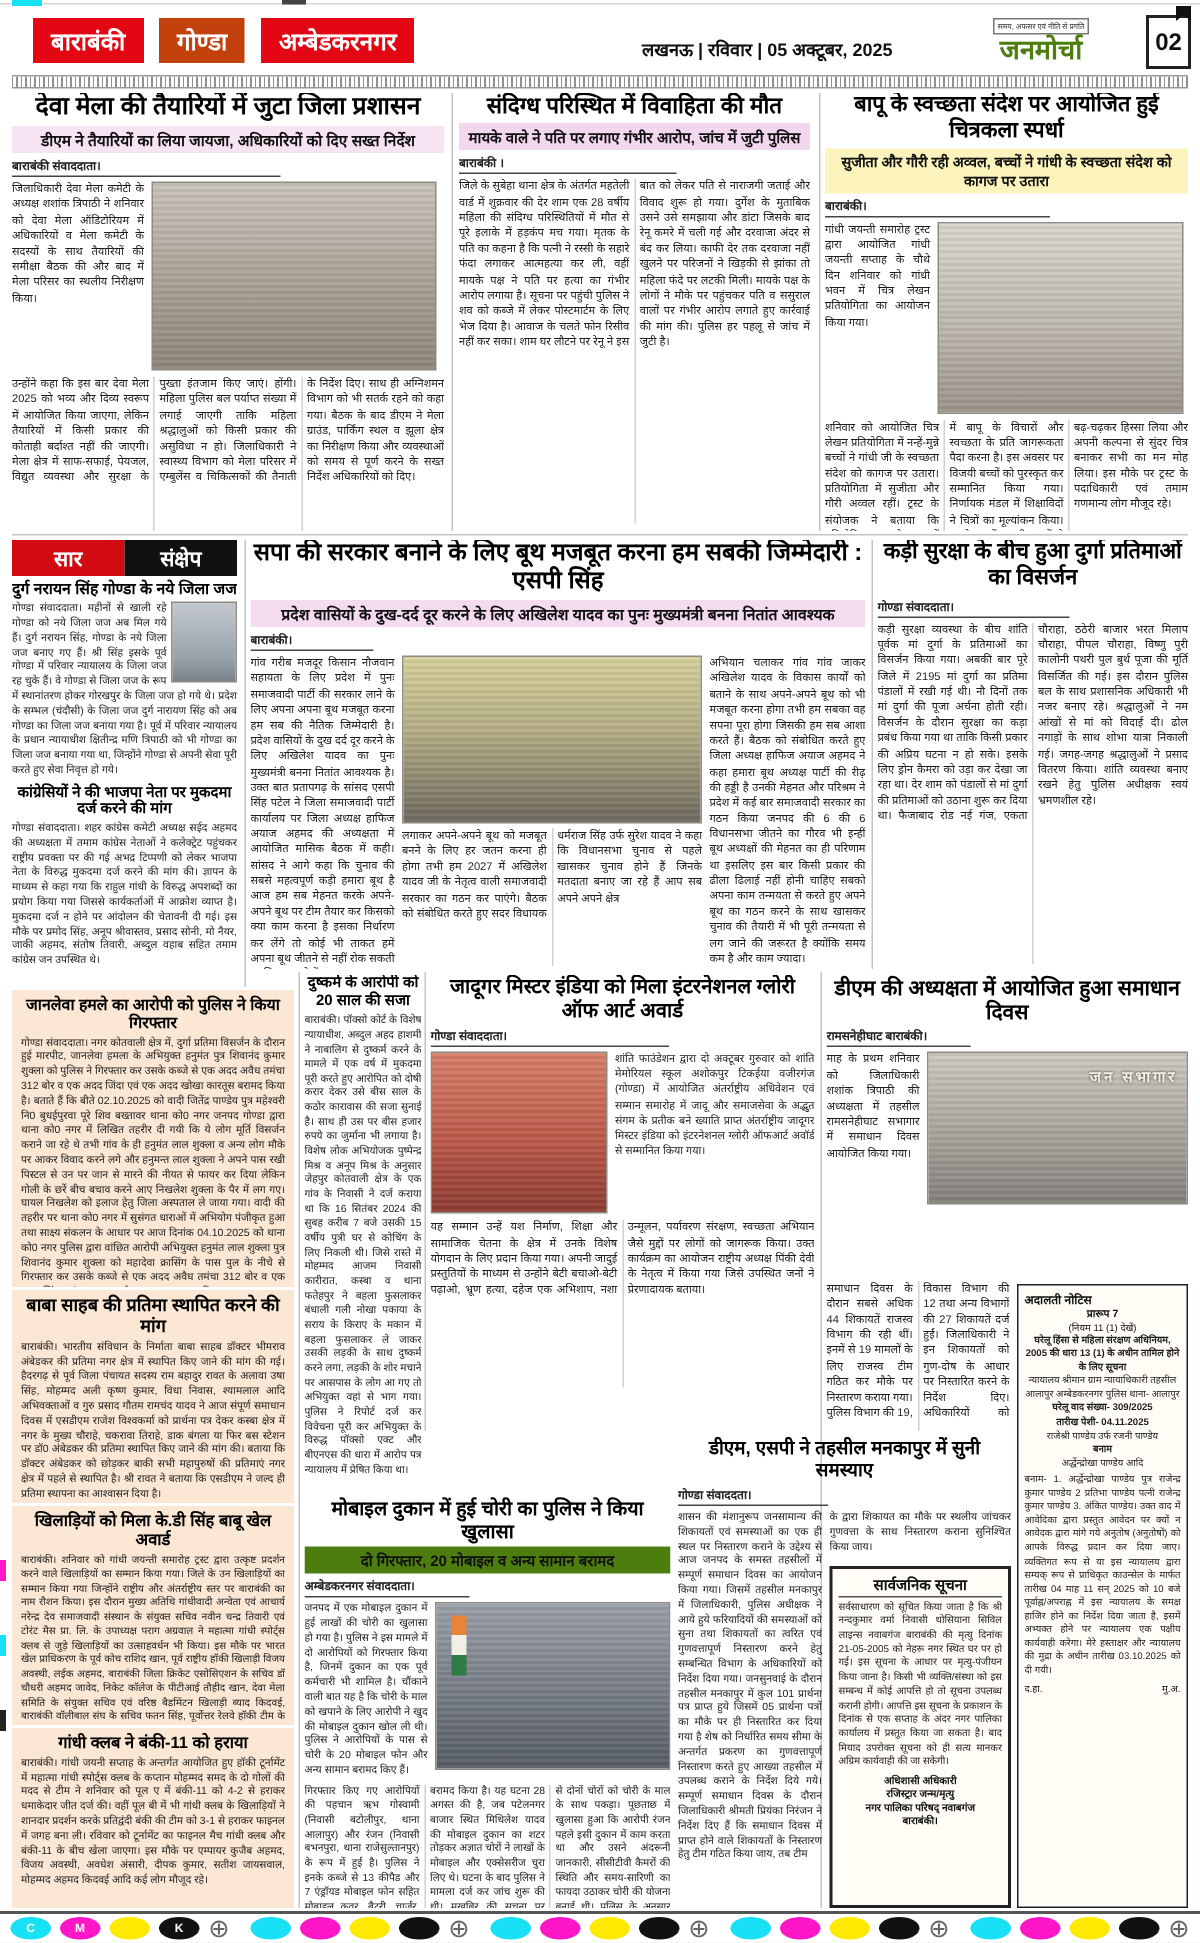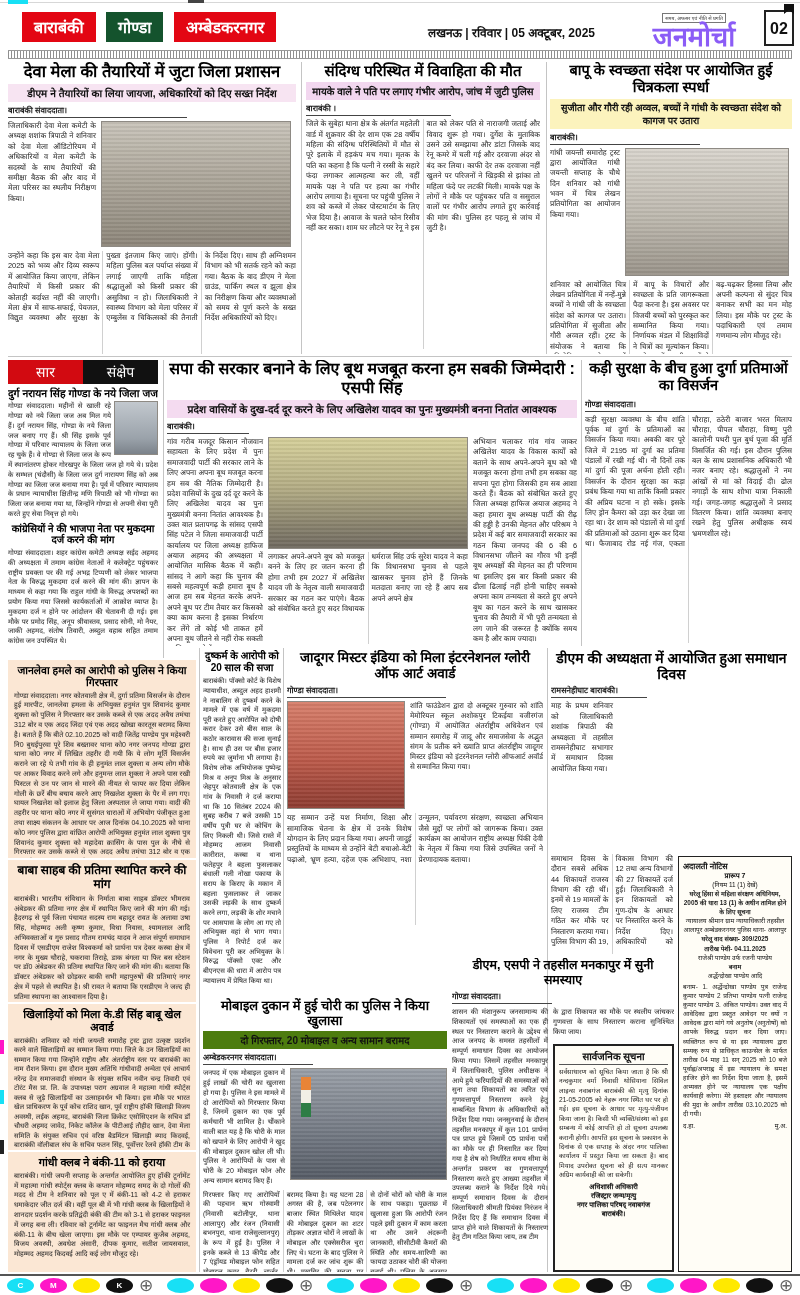--- a/index.html
+++ b/index.html
@@ -32,27 +32,27 @@
 
 <div class="page">
 
   <div class="abs" style="left:0;top:2px;width:800px;height:1px;background:#d7d7d7"></div>
   <div class="abs" style="left:8px;top:0;width:20px;height:4px;background:#18e0f5"></div>
   <div class="abs" style="left:188px;top:0;width:16px;height:3px;background:#444"></div>
 
   <div class="abs" style="left:8px;top:10px;width:784px;height:38px">
     <div style="position:absolute;left:14px;top:2px">
       <span class="badge" style="background:#e30613">बाराबंकी</span>
-      <span class="badge" style="background:#14532d">गोण्डा</span>
+      <span class="badge" style="background:#c2410c">गोण्डा</span>
       <span class="badge" style="background:#e30613">अम्बेडकरनगर</span>
     </div>
     <div style="position:absolute;left:420px;top:14px;font-size:12px;font-weight:bold;color:#111">लखनऊ | रविवार | 05 अक्टूबर, 2025</div>
     <div style="position:absolute;left:622px;top:-4px;width:128px;text-align:center">
       <div style="font-size:5px;border:1px solid #777;padding:1px 2px;display:inline-block;color:#333">समय, अफसर एवं नीति से प्रगति</div>
-      <div style="font-size:27px;font-weight:900;color:#8b5cf6;line-height:1">जनमोर्चा</div>
+      <div style="font-size:18px;font-weight:900;color:#4d7c0f;line-height:1">जनमोर्चा</div>
     </div>
     <div style="position:absolute;left:756px;top:0;width:30px;height:36px;border:2px solid #222;text-align:center">
       <div style="position:absolute;right:-2px;top:-8px;width:10px;height:10px;background:#111;clip-path:polygon(0 0,100% 0,100% 100%,50% 60%,0 100%)"></div>
       <span style="font-size:16px;font-weight:bold;line-height:34px">02</span>
     </div>
   </div>
   <div class="abs hatch" style="left:8px;top:50px;width:784px;height:9px"></div>
 
   <div class="vr" style="left:301px;top:62px;height:292px"></div>
   <div class="vr" style="left:546px;top:62px;height:292px"></div>
@@ -88,21 +88,21 @@
           <div class="grain"></div>
         </div>
     </div>
     <div class="bd c3" style="margin-top:4px;height:104px;overflow:hidden">शनिवार को आयोजित चित्र लेखन प्रतियोगिता में नन्हें-मुन्ने बच्चों ने गांधी जी के स्वच्छता संदेश को कागज पर उतारा। प्रतियोगिता में सुजीता और गौरी अव्वल रहीं। ट्रस्ट के संयोजक ने बताया कि प्रतियोगिता का उद्देश्य बच्चों में बापू के विचारों और स्वच्छता के प्रति जागरूकता पैदा करना है। इस अवसर पर विजयी बच्चों को पुरस्कृत कर सम्मानित किया गया। निर्णायक मंडल में शिक्षाविदों ने चित्रों का मूल्यांकन किया। आयोजन में स्कूली बच्चों ने बढ़-चढ़कर हिस्सा लिया और अपनी कल्पना से सुंदर चित्र बनाकर सभी का मन मोह लिया। इस मौके पर ट्रस्ट के पदाधिकारी एवं तमाम गणमान्य लोग मौजूद रहे।</div>
   </div>
 
   <div class="vr" style="left:163px;top:360px;height:298px"></div>
   <div class="vr" style="left:581px;top:360px;height:286px"></div>
 
   <div class="abs" style="left:8px;top:360px;width:150px;height:300px;overflow:hidden">
-    <div style="display:flex;height:24px;font-weight:normal;font-size:14px;color:#fff;text-align:center">
+    <div style="display:flex;height:24px;font-weight:bold;font-size:14px;color:#fff;text-align:center">
       <div style="flex:1;background:#d20a11;line-height:24px">सार</div>
       <div style="flex:1;background:#111;line-height:24px">संक्षेप</div>
     </div>
     <div class="hl" style="font-size:10.5px;margin-top:3px">दुर्ग नरायन सिंह गोण्डा के नये जिला जज</div>
     <div style="margin-top:2px">
       <div class="ph" style="float:right;width:44px;height:54px;margin:0 0 2px 3px;background:linear-gradient(180deg,#c2c8ce 0%,#9aa2aa 70%,#7b828a 100%)"></div>
       <div class="bd" style="font-size:7px">गोण्डा संवाददाता। महीनों से खाली रहे गोण्डा को नये जिला जज अब मिल गये हैं। दुर्ग नरायन सिंह, गोण्डा के नये जिला जज बनाए गए हैं। श्री सिंह इसके पूर्व गोण्डा में परिवार न्यायालय के जिला जज रह चुके हैं। वे गोण्डा से जिला जज के रूप में स्थानांतरण होकर गोरखपुर के जिला जज हो गये थे। प्रदेश के सम्भल (चंदौसी) के जिला जज दुर्ग नारायण सिंह को अब गोण्डा का जिला जज बनाया गया है। पूर्व में परिवार न्यायालय के प्रधान न्यायाधीश क्षितीन्द्र मणि त्रिपाठी को भी गोण्डा का जिला जज बनाया गया था, जिन्होंने गोण्डा से अपनी सेवा पूरी करते हुए सेवा निवृत्त हो गये।</div>
     </div>
     <div class="hl" style="font-size:10px;margin-top:4px;clear:both">कांग्रेसियों ने की भाजपा नेता पर मुकदमा दर्ज करने की मांग</div>
     <div class="bd" style="font-size:7px;margin-top:2px">गोण्डा संवाददाता। शहर कांग्रेस कमेटी अध्यक्ष सईद अहमद की अध्यक्षता में तमाम कांग्रेस नेताओं ने कलेक्ट्रेट पहुंचकर राष्ट्रीय प्रवक्ता पर की गई अभद्र टिप्पणी को लेकर भाजपा नेता के विरुद्ध मुकदमा दर्ज करने की मांग की। ज्ञापन के माध्यम से कहा गया कि राहुल गांधी के विरुद्ध अपशब्दों का प्रयोग किया गया जिससे कार्यकर्ताओं में आक्रोश व्याप्त है। मुकदमा दर्ज न होने पर आंदोलन की चेतावनी दी गई। इस मौके पर प्रमोद सिंह, अनूप श्रीवास्तव, प्रसाद सोनी, मो नैयर, जाकी अहमद, संतोष तिवारी, अब्दुल वहाब सहित तमाम कांग्रेस जन उपस्थित थे।</div>
@@ -166,20 +166,24 @@
     </div>
     <div class="bd c2" style="margin-top:4px;height:112px;overflow:hidden">यह सम्मान उन्हें यश निर्माण, शिक्षा और सामाजिक चेतना के क्षेत्र में उनके विशेष योगदान के लिए प्रदान किया गया। अपनी जादुई प्रस्तुतियों के माध्यम से उन्होंने बेटी बचाओ-बेटी पढ़ाओ, भ्रूण हत्या, दहेज एक अभिशाप, नशा उन्मूलन, पर्यावरण संरक्षण, स्वच्छता अभियान जैसे मुद्दों पर लोगों को जागरूक किया। उक्त कार्यक्रम का आयोजन राष्ट्रीय अध्यक्ष पिंकी देवी के नेतृत्व में किया गया जिसे उपस्थित जनों ने प्रेरणादायक बताया।</div>
   </div>
 
   <div class="vr" style="left:547px;top:648px;height:624px"></div>
   <div class="abs" style="left:551px;top:650px;width:241px;height:200px;overflow:hidden">
     <div class="hl" style="font-size:14px">डीएम की अध्यक्षता में आयोजित हुआ समाधान दिवस</div>
     <div class="by" style="width:40%">रामसनेहीघाट बाराबंकी।</div>
     <div class="row">
       <div class="bd" style="width:62px">माह के प्रथम शनिवार को जिलाधिकारी शशांक त्रिपाठी की अध्यक्षता में तहसील रामसनेहीघाट सभागार में समाधान दिवस आयोजित किया गया।</div>
+      <div class="ph" style="flex:1;height:102px;background:linear-gradient(180deg,#cdc9c1 0%,#aba79f 50%,#83807a 100%)">
+        <div class="grain"></div>
+        <div class="photo-label">जन सभागार</div>
+      </div>
     </div>
   </div>
   <div class="abs" style="left:551px;top:854px;width:122px;height:100px;overflow:hidden">
     <div class="bd c2" style="height:100px">समाधान दिवस के दौरान सबसे अधिक 44 शिकायतें राजस्व विभाग की रही थीं। इनमें से 19 मामलों के लिए राजस्व टीम गठित कर मौके पर निस्तारण कराया गया। पुलिस विभाग की 19, विकास विभाग की 12 तथा अन्य विभागों की 27 शिकायतें दर्ज हुईं। जिलाधिकारी ने इन शिकायतों को गुण-दोष के आधार पर निस्तारित करने के निर्देश दिए। अधिकारियों को चेताया कि शिकायतों के निस्तारण में लापरवाही या हीलाहवाली बर्दाश्त नहीं की जाएगी। उन्होंने कहा कि जनता की समस्याओं का प्रभावी समाधान ही प्रशासन की पहली प्राथमिकता है। समाधान दिवस में आने वाले प्रत्येक फरियादी को न्याय दिलाने के लिए सभी अधिकारी जिम्मेदारी के साथ कार्य करें। कार्यक्रम के दौरान पुलिस अधीक्षक अर्पित उपस्थित रहे।</div>
   </div>
 
   <div class="abs notice-box" style="left:678px;top:856px;width:114px;height:416px;overflow:hidden;border-width:1px">
     <div style="text-align:left;font-weight:bold;font-size:8px">अदालती नोटिस</div>
     <div style="text-align:center;font-weight:bold;font-size:7px">प्रारूप 7</div>
     <div style="text-align:center;font-size:6.4px">(नियम 11 (1) देखें)</div>

